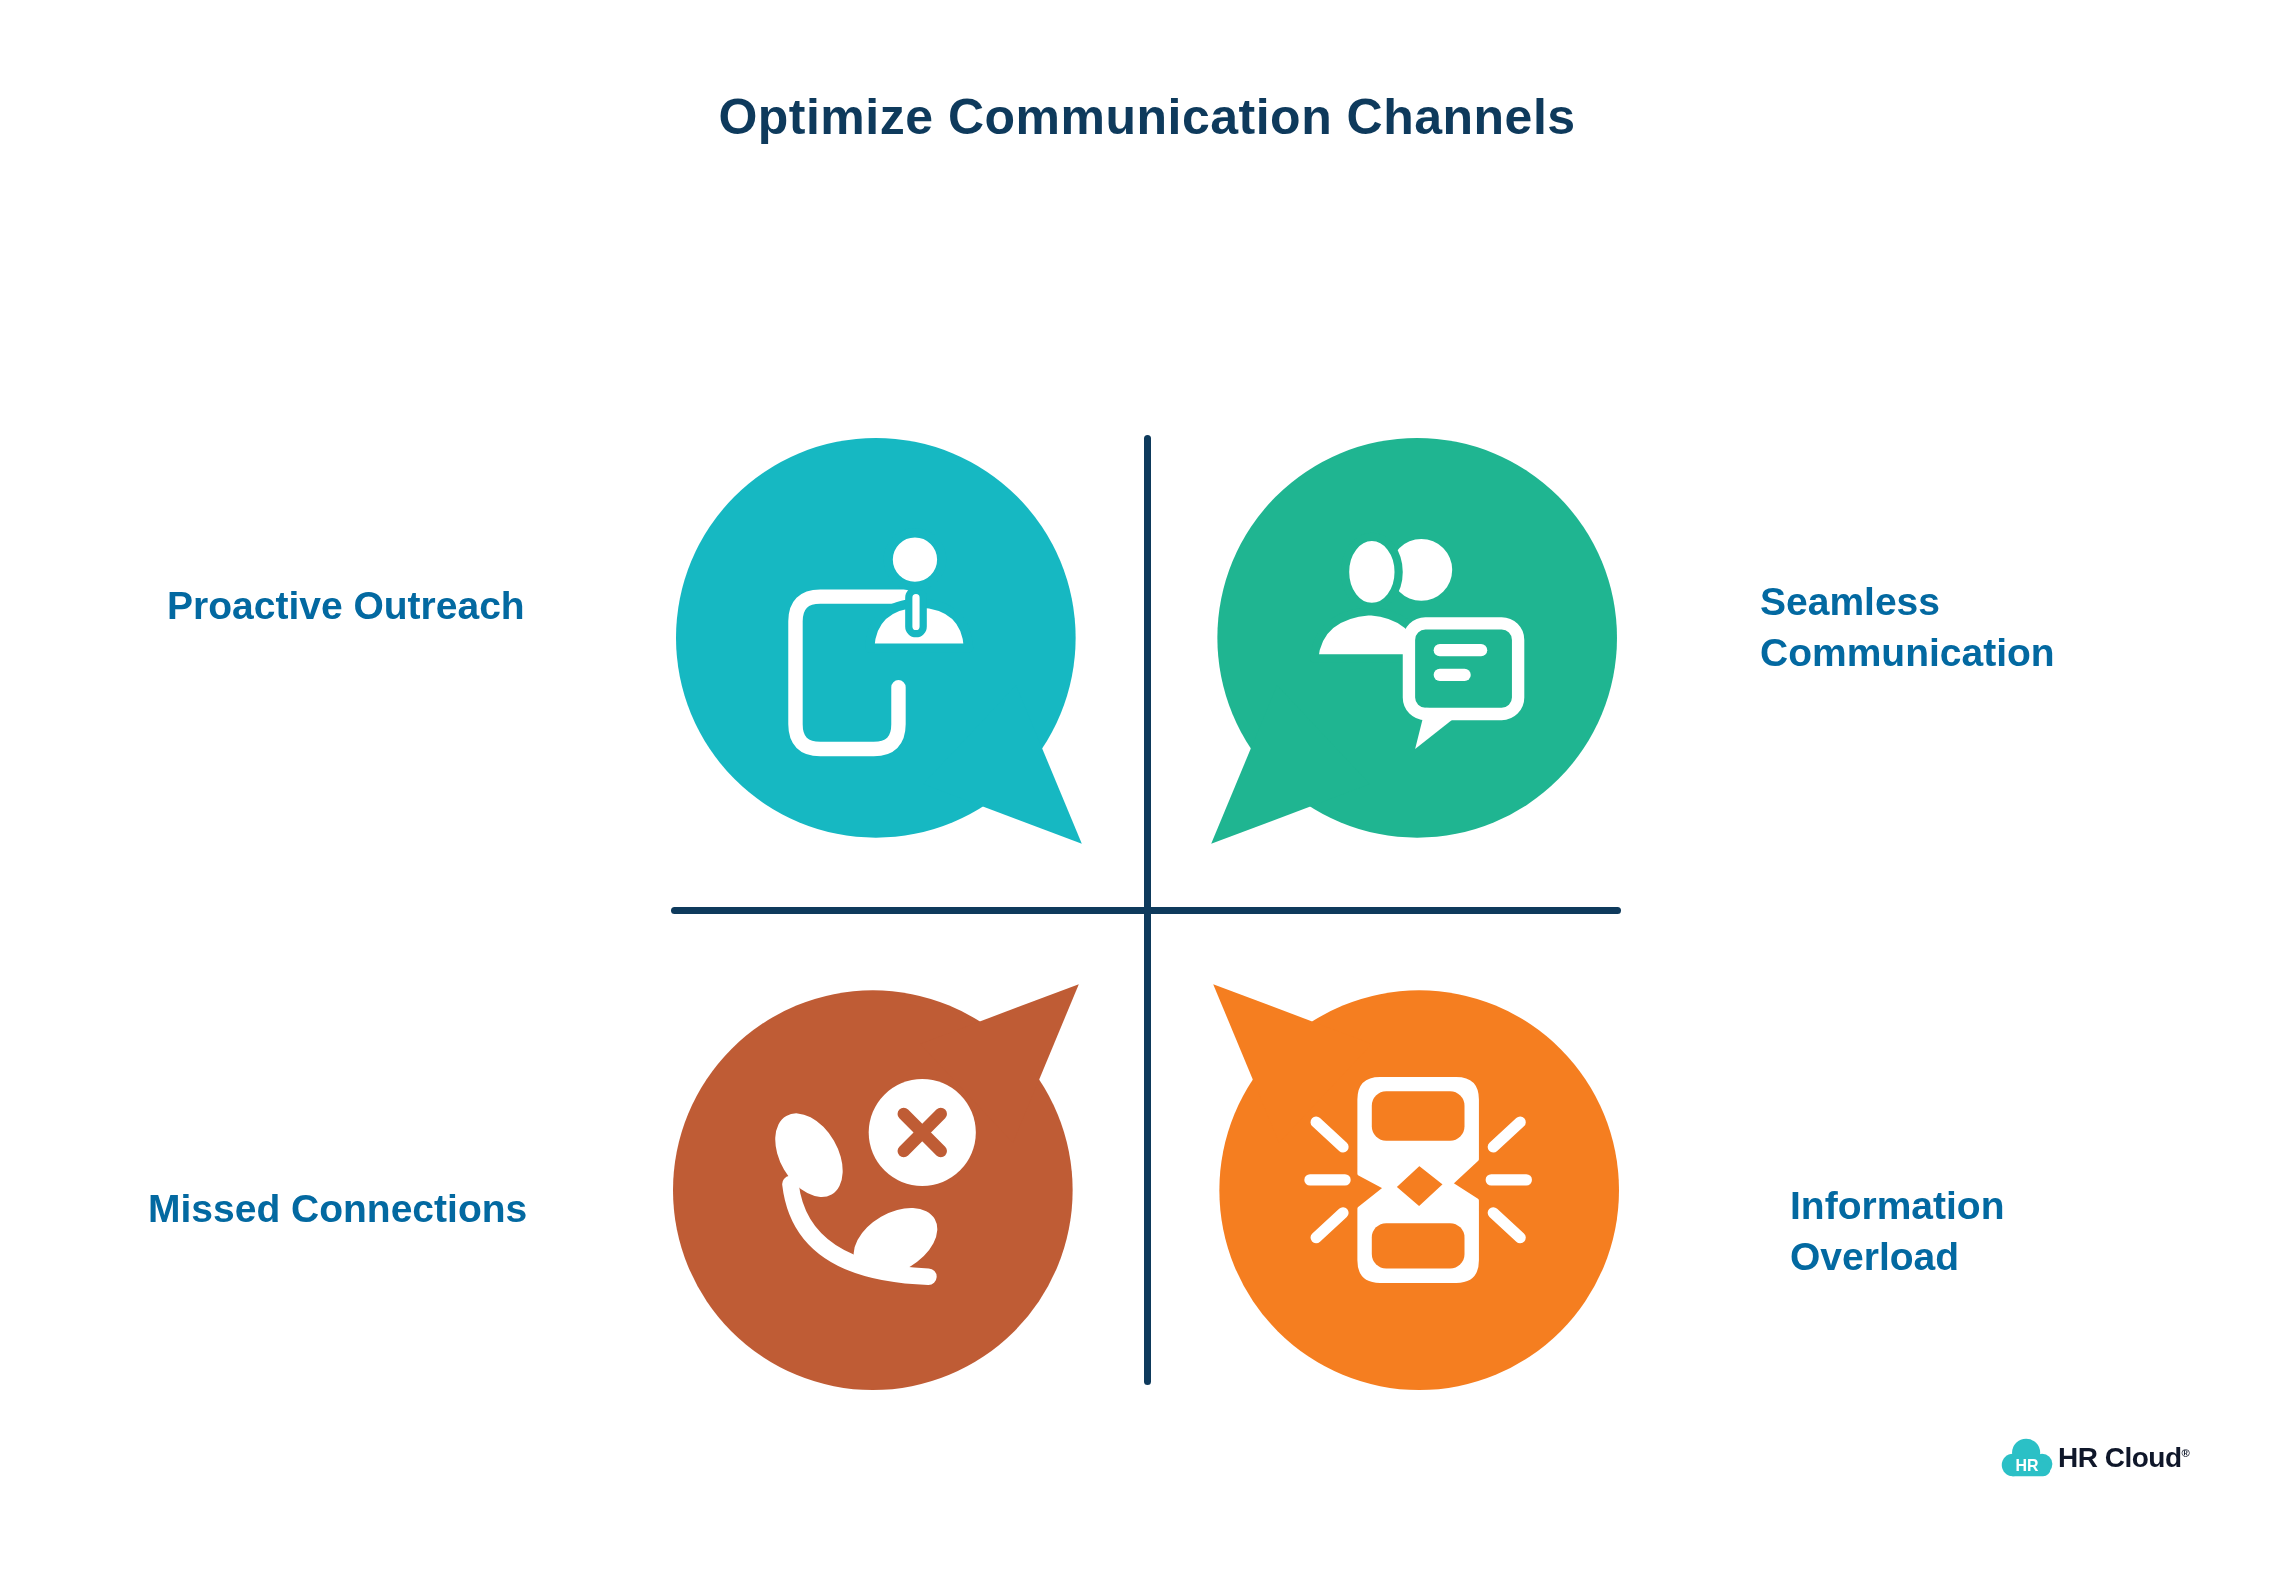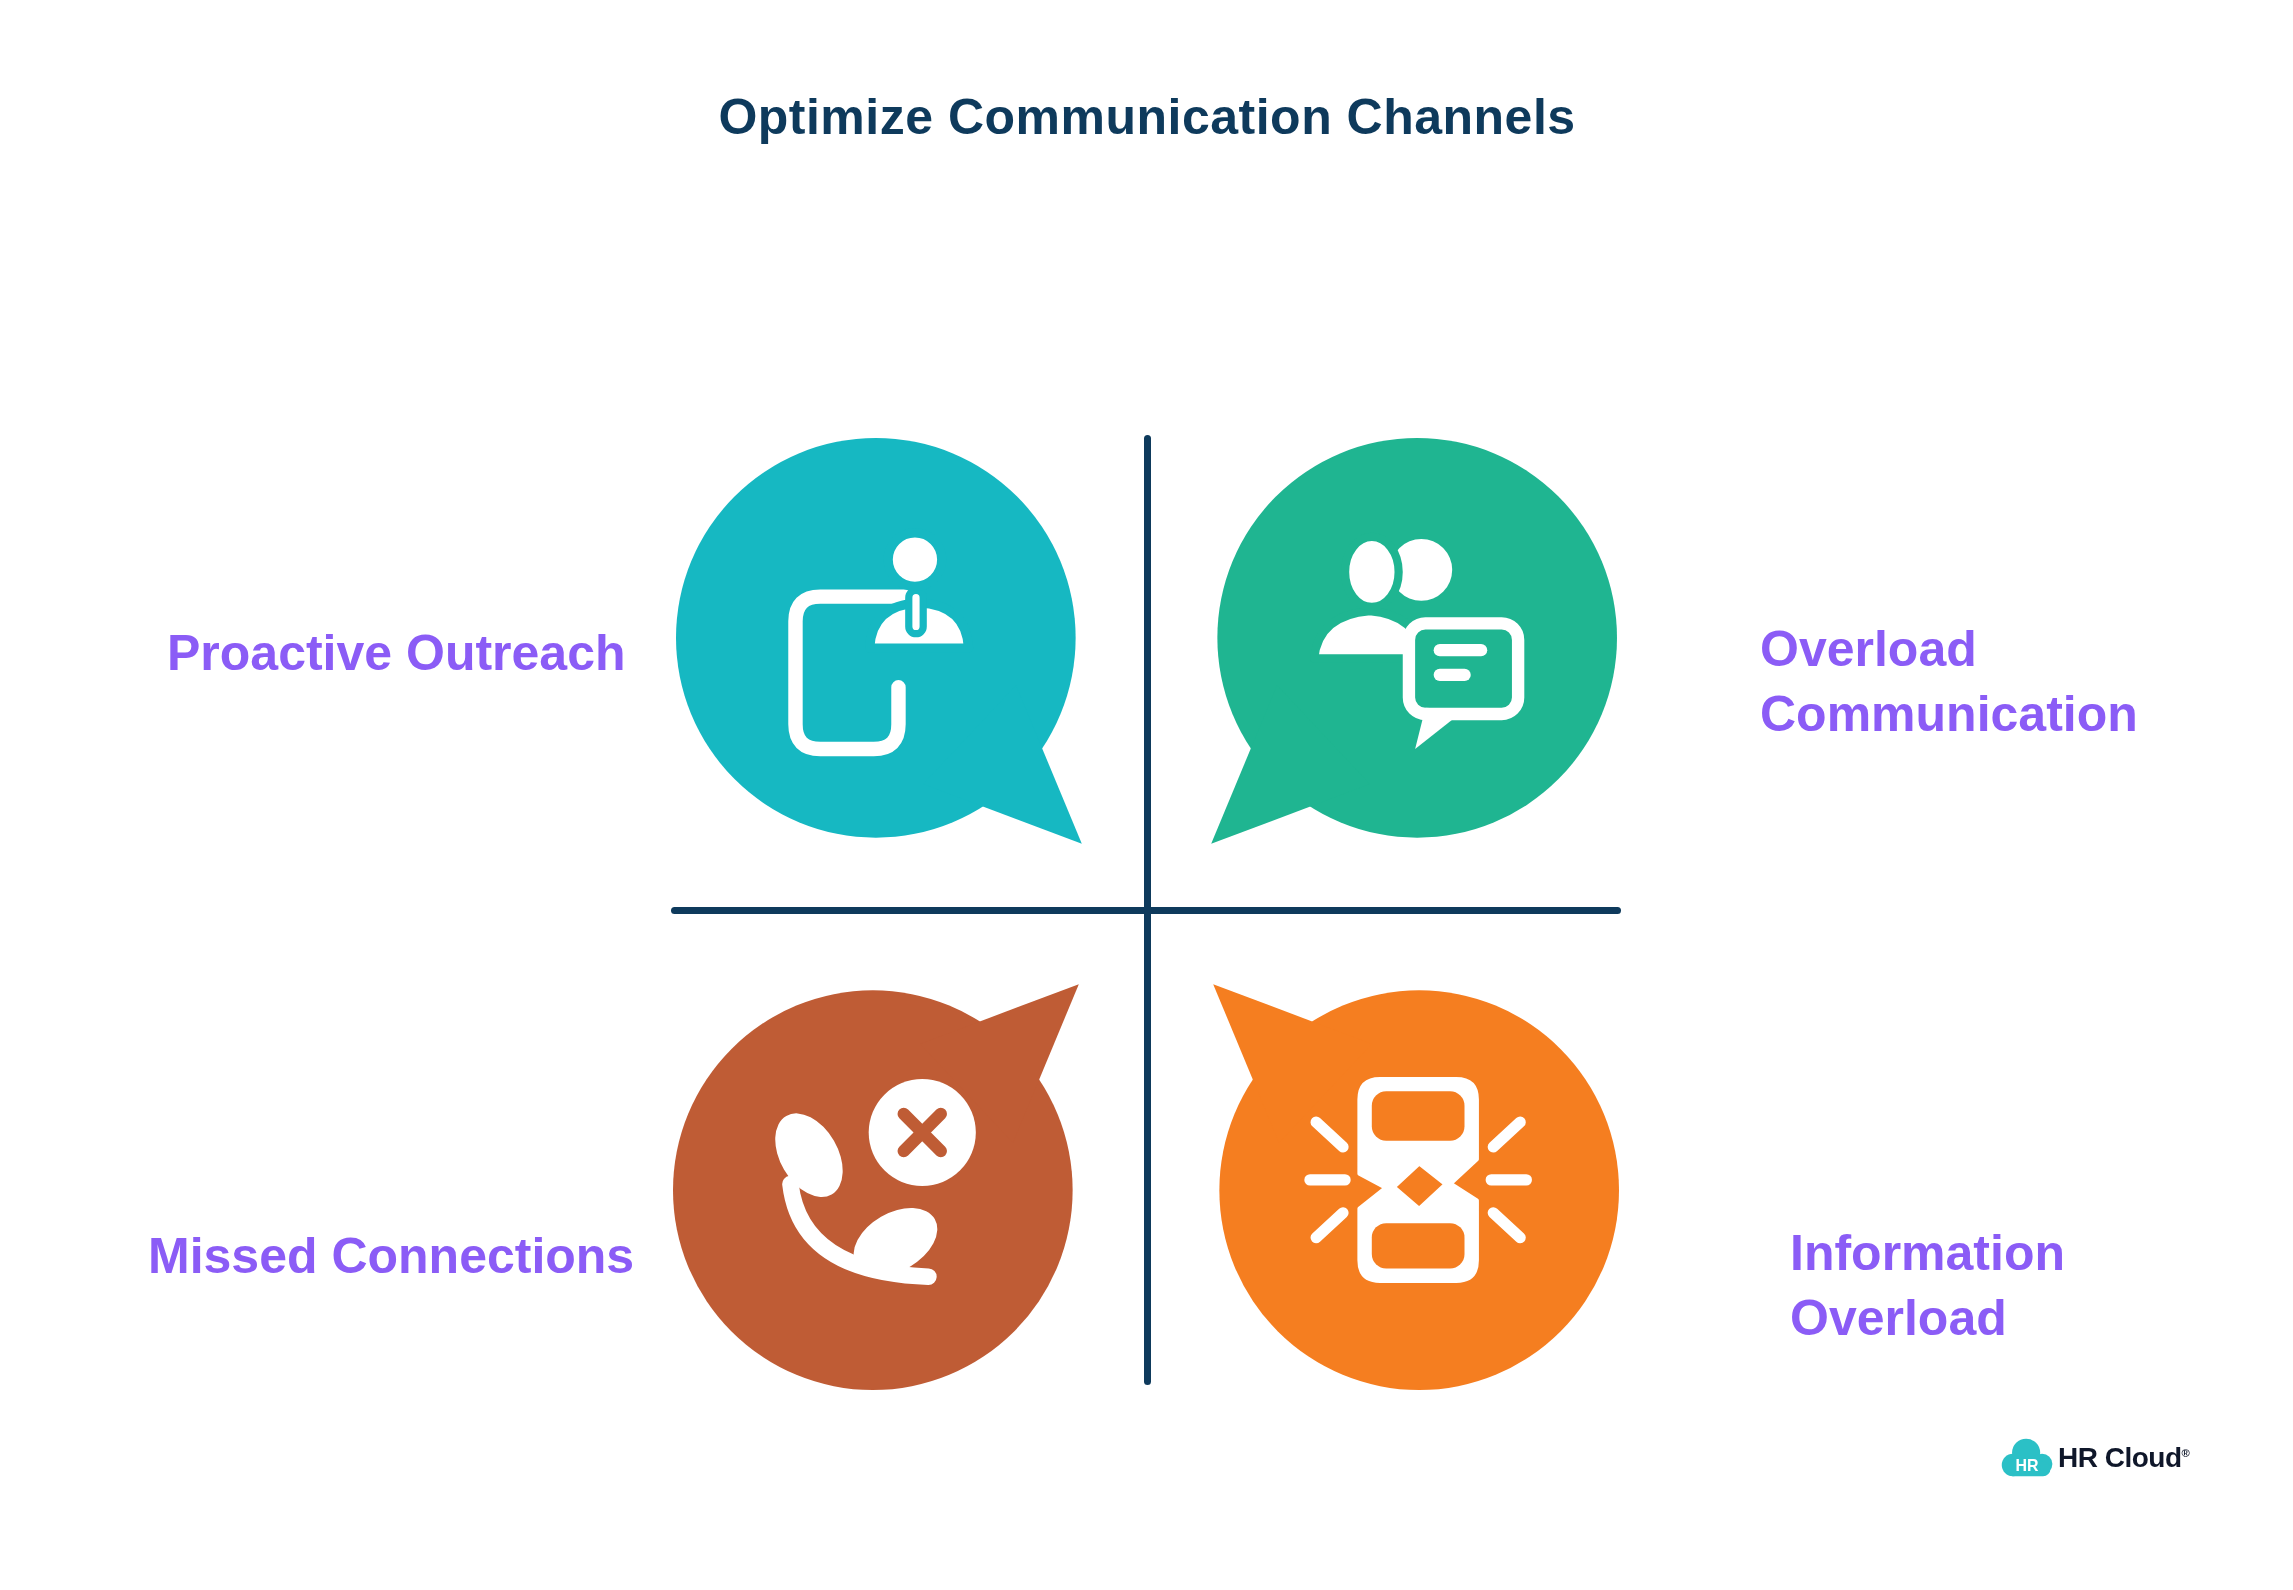--- a/index.html
+++ b/index.html
@@ -17,23 +17,22 @@
   .divider{position:absolute;background:#0e3a5c;border-radius:3.7px;}
   .divider.v{left:1144px;top:435px;width:6.6px;height:950px;}
   .divider.h{left:671px;top:907px;width:950px;height:6.6px;}
   .bubble{position:absolute;width:412px;height:412px;}
   .bubble.tl{left:676px;top:438px;}
   .bubble.tr{left:1205px;top:438px;}
   .bubble.bl{left:673px;top:978px;}
   .bubble.br{left:1207px;top:978px;}
   .q-label{
     position:absolute;
-    font-size:50px;font-weight:700;color:#8b5cf6;
+    font-size:39px;font-weight:700;color:#0369a1;
     line-height:1.3;
-    margin-top:40px;
   }
   .q-label.po{left:167px;top:581px;white-space:nowrap;}
   .q-label.sc{left:1760px;top:577px;width:319px;}
   .q-label.mc{left:148px;top:1184px;white-space:nowrap;}
   .q-label.io{left:1790px;top:1181px;width:319px;}
   .brand{
     position:absolute;left:1998px;top:1435px;
     display:flex;align-items:center;gap:0;
   }
   .brand .cloud{width:60px;height:45px;display:block;}
@@ -109,21 +108,21 @@
       <path d="M50 98 L67 98"></path>
       <path d="M53 126 L66 114"></path>
       <path d="M152 70 L139 82"></path>
       <path d="M155 98 L138 98"></path>
       <path d="M152 126 L139 114"></path>
     </g>
   </g>
 </svg>
 
 <div class="q-label po">Proactive Outreach</div>
-<div class="q-label sc">Overload Communication</div>
+<div class="q-label sc">Seamless Communication</div>
 <div class="q-label mc">Missed Connections</div>
 <div class="q-label io">Information Overload</div>
 
 <div class="brand">
   <svg class="cloud" viewBox="0 0 64 48">
     <g fill="#2bc0c6">
       <circle cx="16" cy="32" r="12"></circle>
       <circle cx="30" cy="19" r="15"></circle>
       <circle cx="47" cy="31" r="11"></circle>
       <rect x="8" y="28" width="48" height="16" rx="8"></rect>

